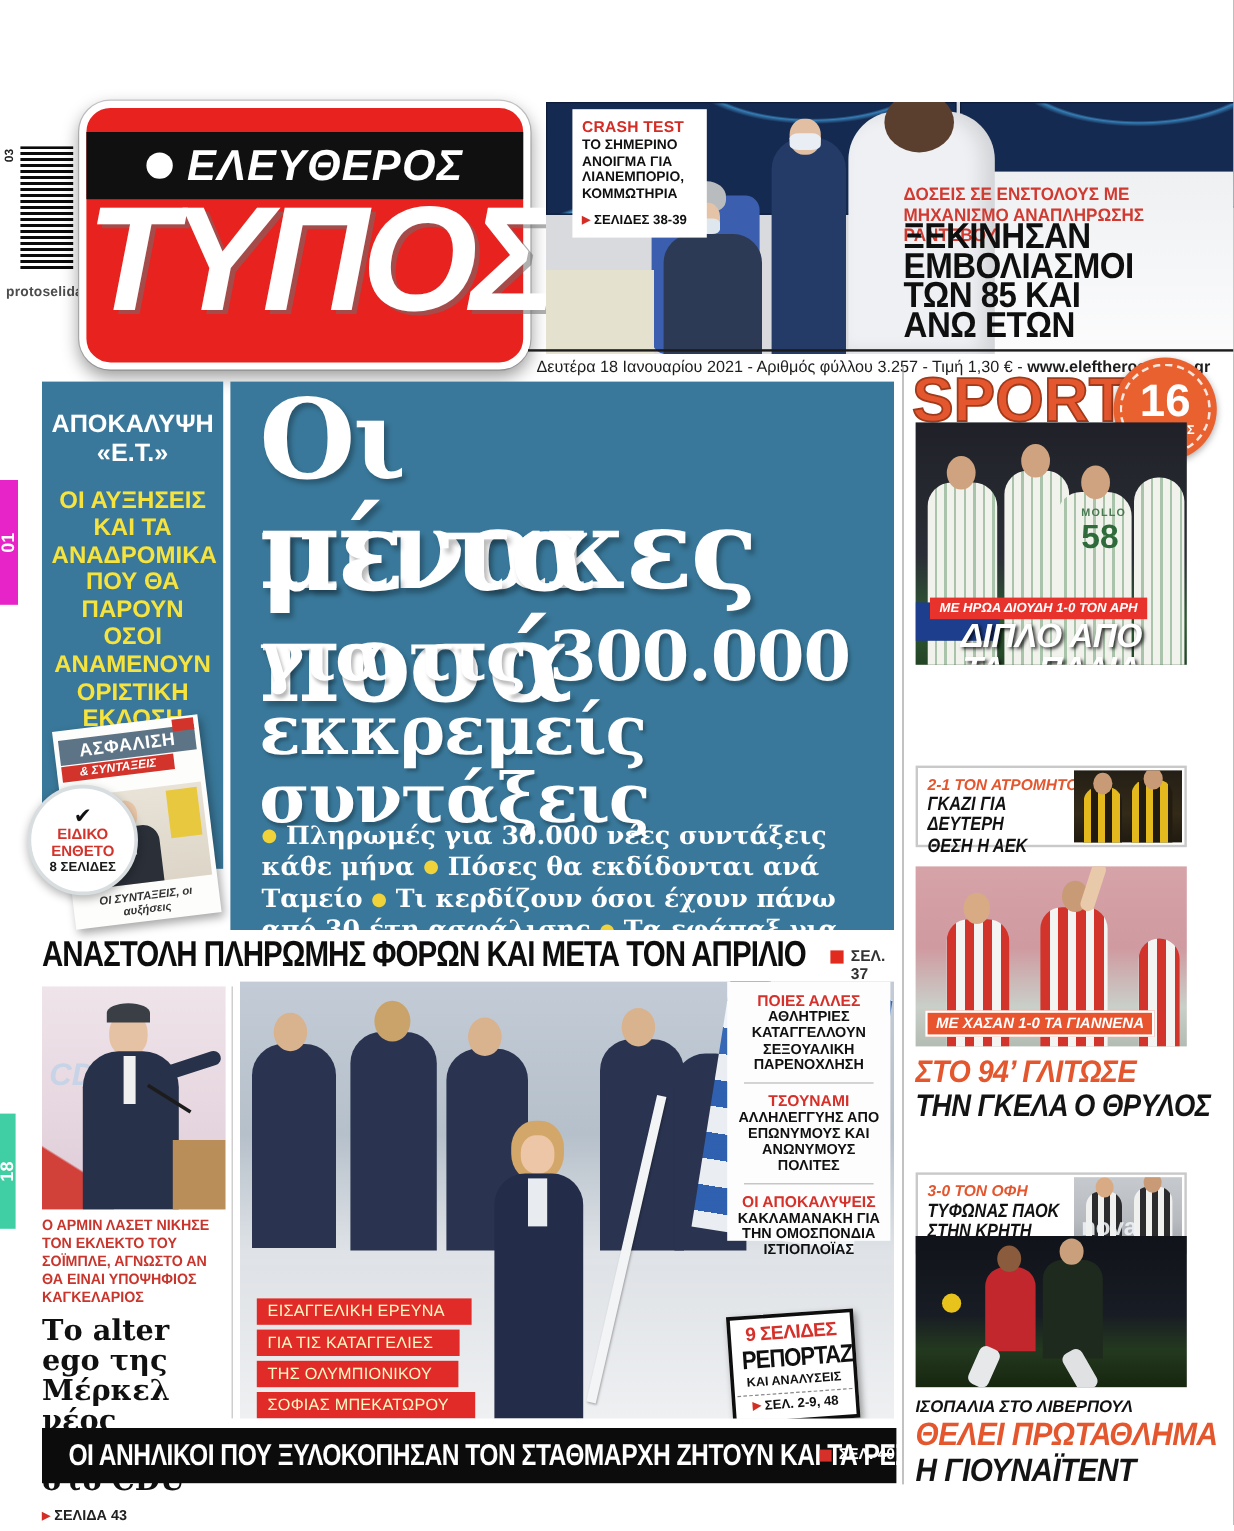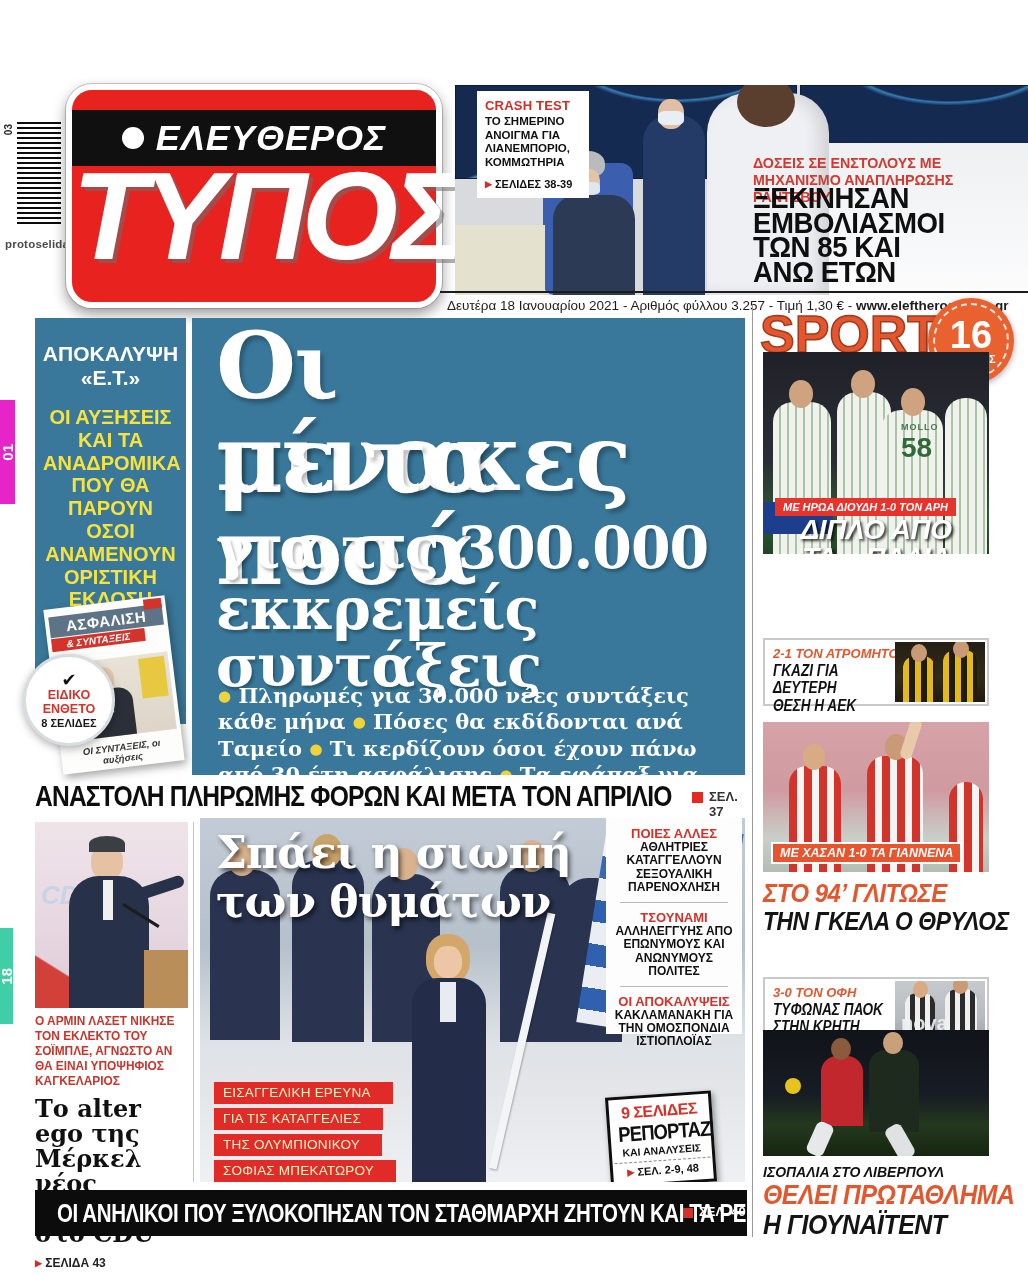--- a/index.html
+++ b/index.html
@@ -322,24 +322,20 @@
     <div class="head-sk" style="left:112px;top:16px;width:30px;height:34px;background:#caa36b;"></div>
     <div class="head-sk" style="left:190px;top:30px;width:28px;height:32px;"></div>
     <div class="head-sk" style="left:318px;top:22px;width:28px;height:32px;"></div>
     <div class="pants"></div>
     <div class="flag"></div>
     <div class="pole"></div>
     <div style="position:absolute;left:226px;top:116px;width:44px;height:50px;background:#d3a76a;border-radius:45%;"></div>
     <div style="position:absolute;left:234px;top:128px;width:28px;height:32px;background:#ecc6a6;border-radius:45%;"></div>
     <div style="position:absolute;left:212px;top:160px;width:74px;height:204px;background:#232c49;border-radius:26px 26px 0 0;"></div>
     <div style="position:absolute;left:240px;top:164px;width:16px;height:40px;background:#e8ebf0;"></div>
-    <div class="oly-head serif">
-      <div>Σπάει η σιωπή</div>
-      <div>των θυμάτων</div>
-    </div>
     <div class="oly-panel">
       <div class="panel-lead">ΠΟΙΕΣ ΑΛΛΕΣ</div>
       <div class="panel-rest">ΑΘΛΗΤΡΙΕΣ ΚΑΤΑΓΓΕΛΛΟΥΝ ΣΕΞΟΥΑΛΙΚΗ ΠΑΡΕΝΟΧΛΗΣΗ</div>
       <div class="panel-div"></div>
       <div class="panel-lead">ΤΣΟΥΝΑΜΙ</div>
       <div class="panel-rest">ΑΛΛΗΛΕΓΓΥΗΣ ΑΠΟ ΕΠΩΝΥΜΟΥΣ ΚΑΙ ΑΝΩΝΥΜΟΥΣ ΠΟΛΙΤΕΣ</div>
       <div class="panel-div"></div>
       <div class="panel-lead">ΟΙ ΑΠΟΚΑΛΥΨΕΙΣ</div>
       <div class="panel-rest">ΚΑΚΛΑΜΑΝΑΚΗ ΓΙΑ ΤΗΝ ΟΜΟΣΠΟΝΔΙΑ ΙΣΤΙΟΠΛΟΪΑΣ</div>
     </div>

